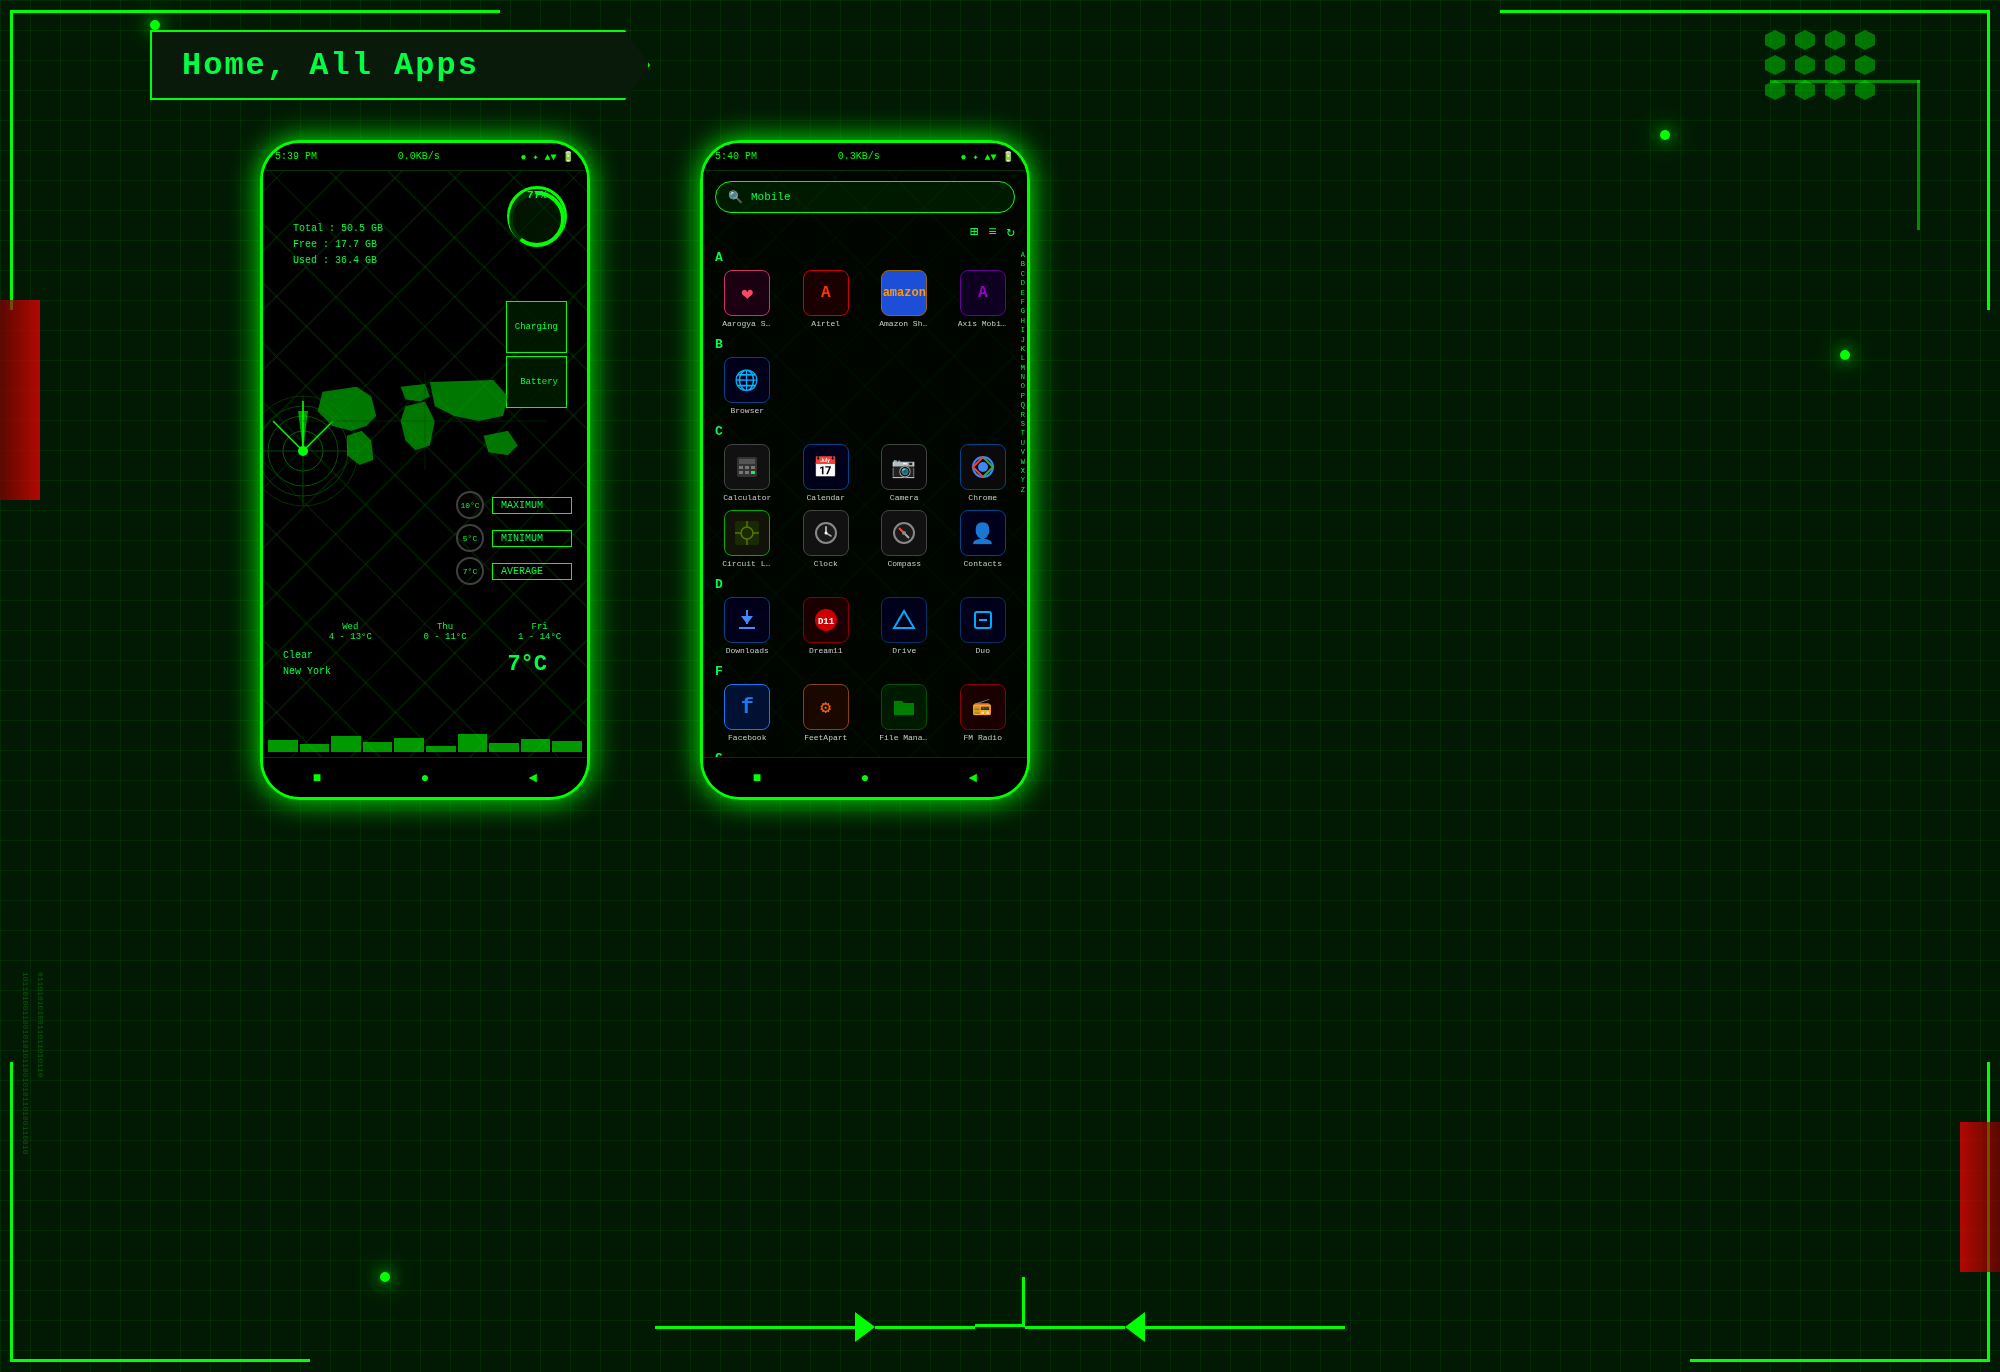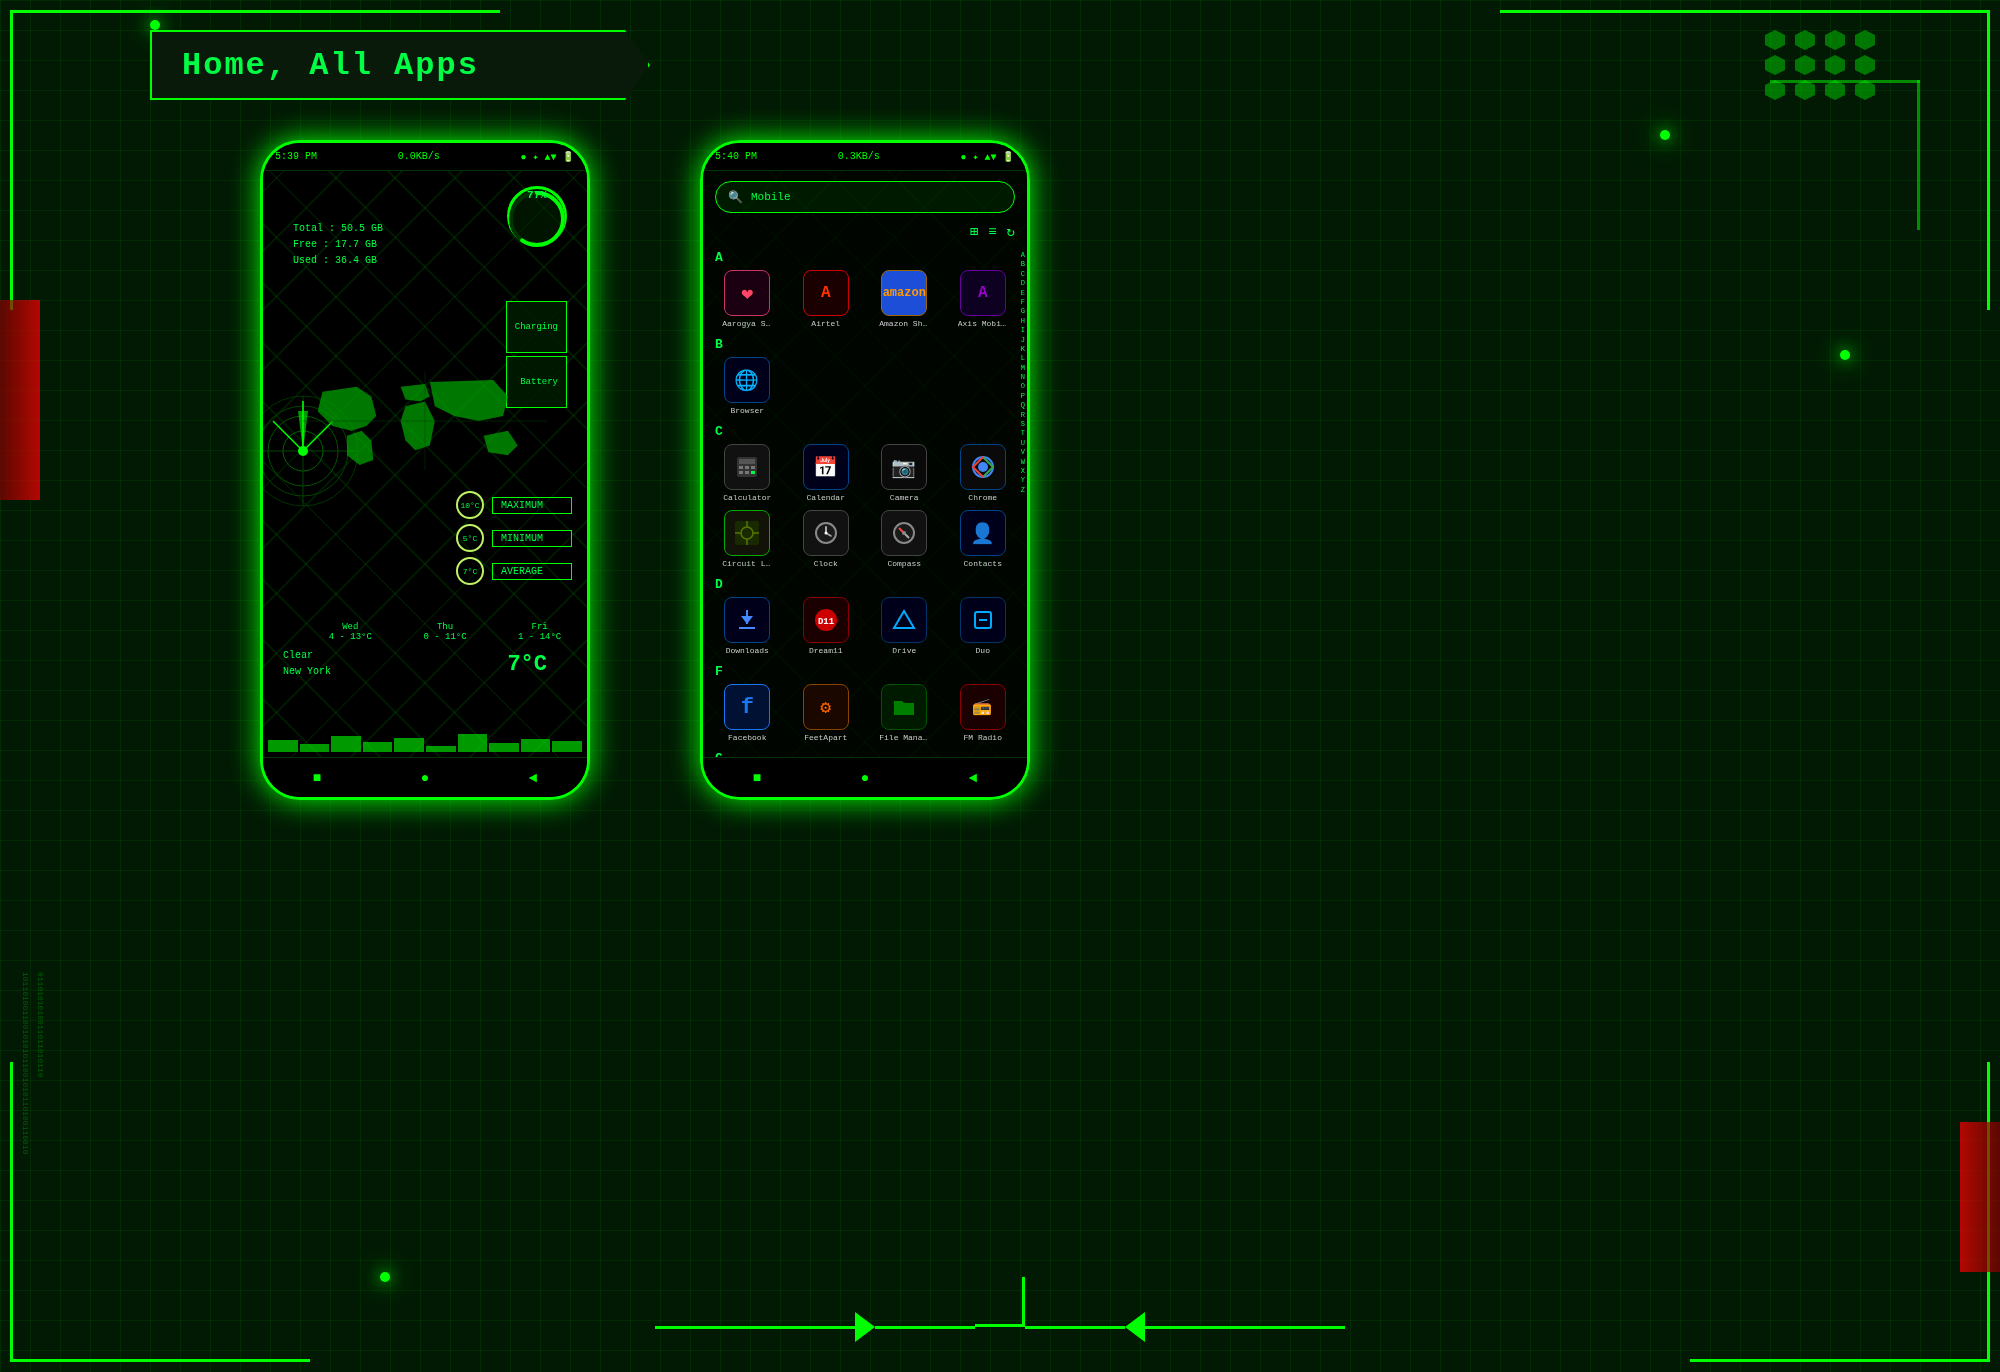--- a/index.html
+++ b/index.html
@@ -202,21 +202,21 @@
     .temp-row {
       display: flex;
       align-items: center;
       margin-bottom: 5px;
       gap: 8px;
     }
     .temp-circle {
       width: 28px;
       height: 28px;
       border-radius: 50%;
-      border: 2px solid #bef264;
+      border: 2px solid #404040;
       display: flex;
       align-items: center;
       justify-content: center;
       font-size: 8px;
       color: #00ff44;
     }
     .temp-label {
       font-size: 10px;
       color: #00ff44;
       border: 1px solid #00ff00;

